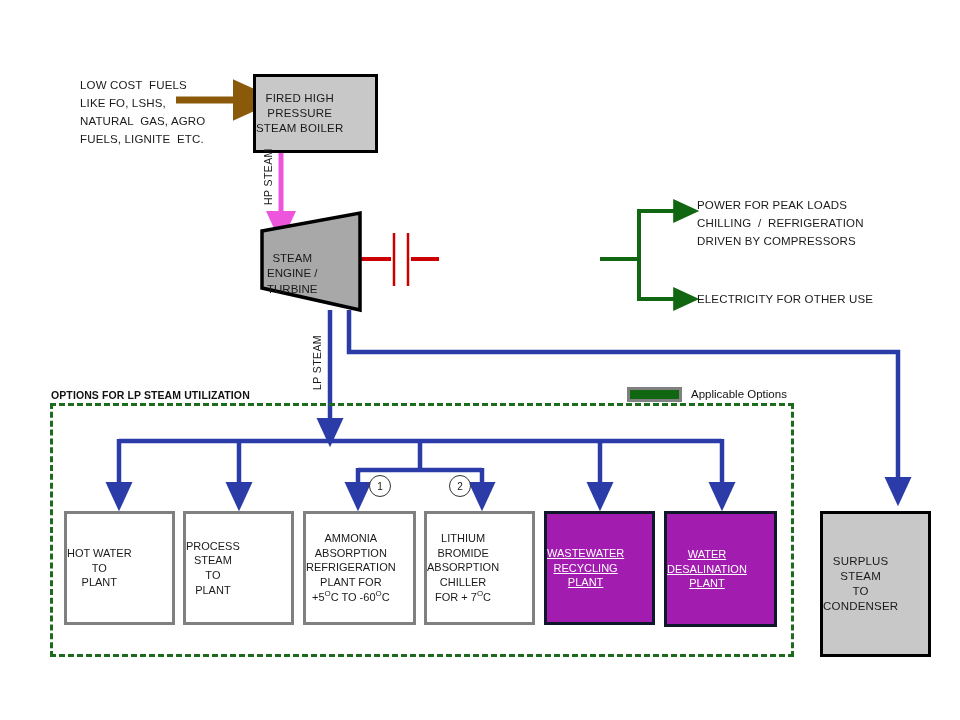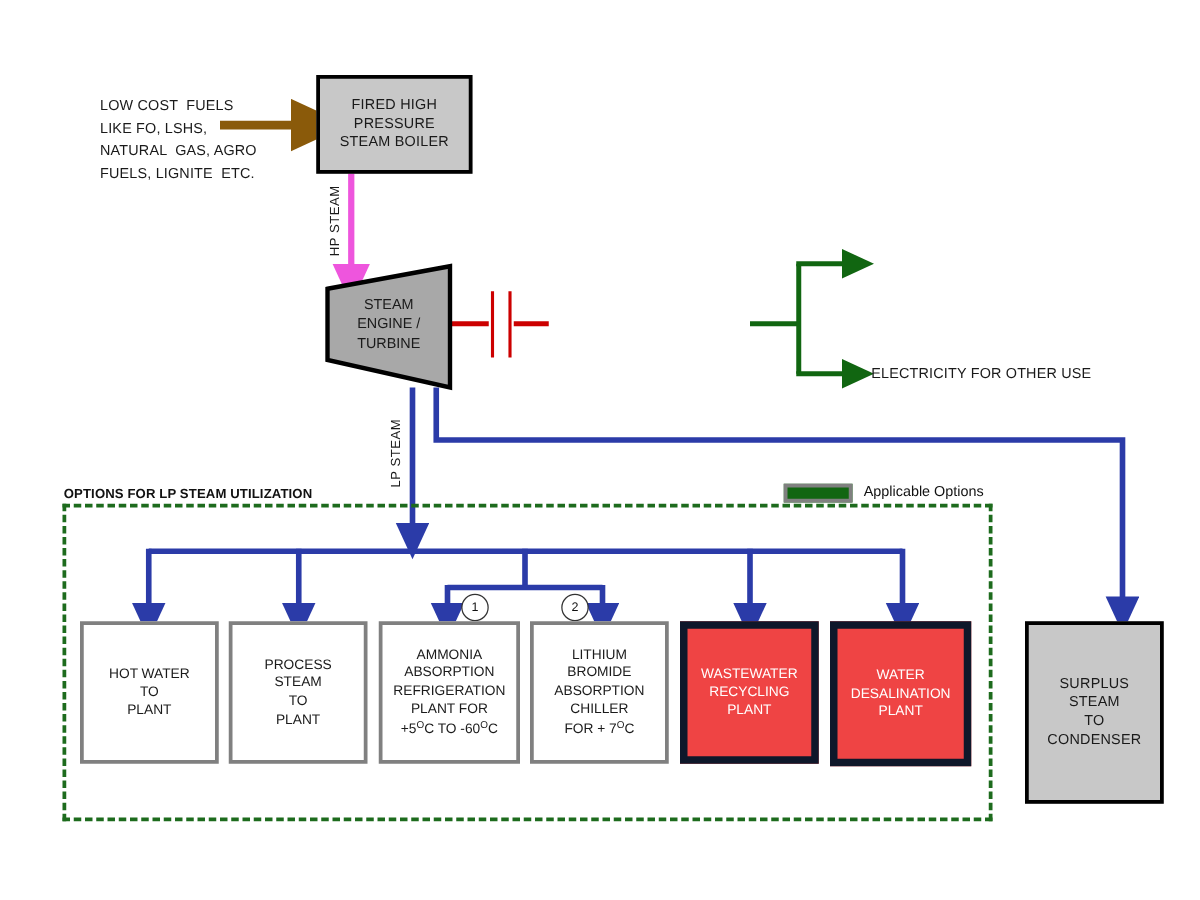--- a/index.html
+++ b/index.html
@@ -1,30 +1,30 @@
 <!DOCTYPE html>
 <html><head>
 <meta charset="utf-8">
 <style>
   html,body{margin:0;padding:0;background:#ffffff;}
   body{width:960px;height:720px;overflow:hidden;font-family:"Liberation Sans",sans-serif;}
   #canvas{position:relative;width:960px;height:720px;background:#ffffff;}
 
   .box{position:absolute;box-sizing:border-box;display:flex;align-items:center;
-       justify-content:center;text-align:center;}
+       justify-content:flex-start;text-align:center;margin-top:14px;}
   .box-txt{line-height:1.32;}
 
   
   .heavy{background:#c8c8c8;border:3px solid #000000;color:#1a1a1a;
          font-size:11.5px;letter-spacing:.2px;}
 
   
   .opt-grey{background:#ffffff;border:3px solid #808080;color:#1a1a1a;font-size:11px;}
   
-  .opt-green{background:#ef4444;border:6px solid #0f172a;color:#ffffff;font-size:11px;}
+  .opt-green{background:#a21caf;border:3px solid #0f172a;color:#ffffff;font-size:11px;text-decoration:underline;}
 
   .lbl{position:absolute;color:#1a1a1a;font-size:11.5px;line-height:1.58;
        letter-spacing:.15px;white-space:pre;}
   .vlbl{position:absolute;color:#1a1a1a;font-size:10.5px;letter-spacing:.4px;
         white-space:nowrap;transform-origin:0 0;transform:rotate(-90deg);}
 
   .dashbox{position:absolute;box-sizing:border-box;
            border:3px dashed #1d6b1d;background:transparent;}
   .dash-title{position:absolute;font-size:10.5px;font-weight:bold;color:#111;
               letter-spacing:.1px;white-space:nowrap;}
@@ -117,20 +117,21 @@
     <span class="box-txt">FIRED HIGH<br>PRESSURE<br>STEAM  BOILER</span>
   </div>
 
   <div class="vlbl" style="left:262px;top:205px;">HP STEAM</div>
 
   <div class="box" style="left:267px;top:232px;width:88px;height:56px;background:transparent;border:none;color:#1a1a1a;font-size:11.5px;">
     <span class="box-txt">STEAM<br>ENGINE /<br>TURBINE</span>
   </div>
 
 
+  <div class="lbl" style="left:697px;top:196px;">POWER FOR PEAK LOADS<br>CHILLING  /  REFRIGERATION<br>DRIVEN BY COMPRESSORS</div>
 
   <div class="lbl" style="left:697px;top:290px;">ELECTRICITY FOR OTHER USE</div>
 
   <div class="vlbl" style="left:311px;top:390px;">LP STEAM</div>
 
   <div class="dash-title" style="left:51px;top:389px;">OPTIONS FOR LP STEAM UTILIZATION</div>
   <div class="dashbox" style="left:50px;top:403px;width:744px;height:254px;"></div>
 
   <div class="legend-swatch" style="left:627px;top:387px;width:55px;height:15px;"></div>
   <div class="legend-text" style="left:691px;top:388px;">Applicable Options</div>

